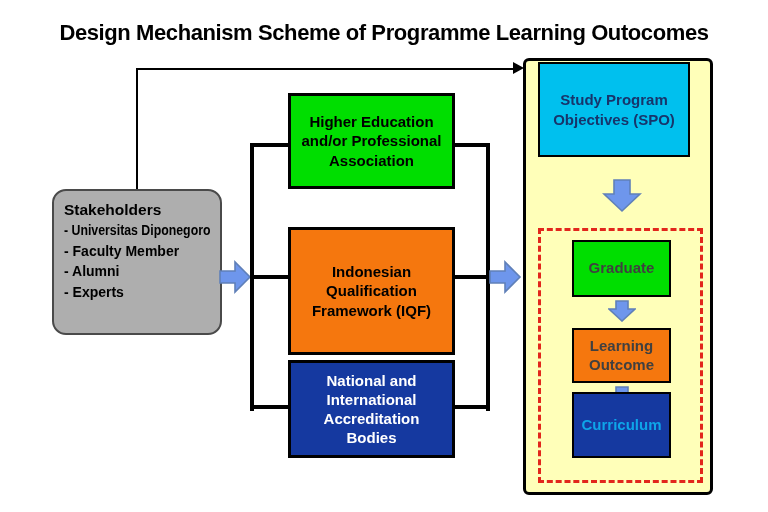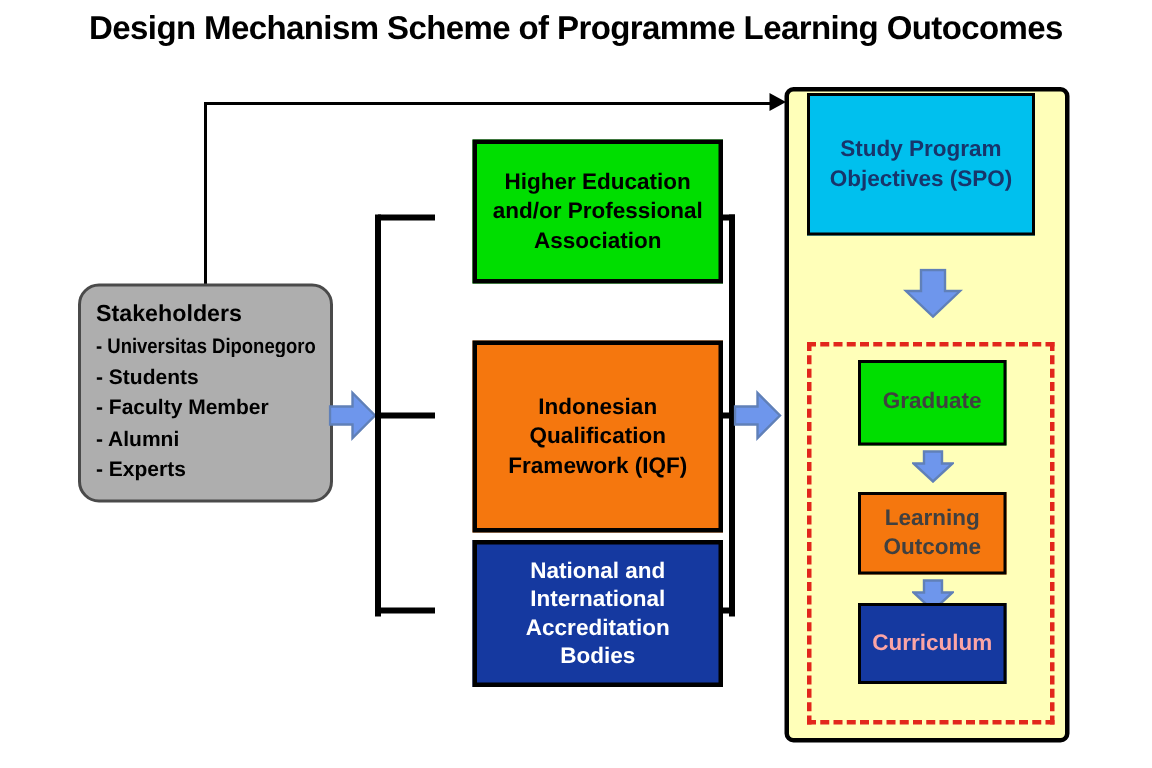--- a/index.html
+++ b/index.html
@@ -3,21 +3,21 @@
 <meta charset="utf-8">
 <style>
   html,body { margin:0; padding:0; background:#ffffff; }
   .canvas {
     position:relative; width:768px; height:512px; background:#ffffff;
     font-family:"Liberation Sans", sans-serif; overflow:hidden;
   }
   .abs { position:absolute; }
 
   .title {
-    position:absolute; top:6px; left:0; right:0; text-align:center;
+    position:absolute; top:20px; left:0; right:0; text-align:center;
     font-size:22px; font-weight:bold; color:#000; letter-spacing:-0.4px; margin:0;
   }
 
   
   .fb-v { left:136px; top:68px; width:2px; height:122px; background:#000; }
   .fb-h { left:136px; top:68px; width:380px; height:2px; background:#000; }
   .fb-head {
     left:513px; top:62px; width:0; height:0;
     border-left:11px solid #000; border-top:6px solid transparent; border-bottom:6px solid transparent;
   }
@@ -38,21 +38,21 @@
   .bk-vr { left:486px; top:143px; width:4px; height:268px; }
   .stub { background:#000; height:4px; width:38px; }
   .stub-tl { left:252px; top:143px; } .stub-tr { left:452px; top:143px; }
   .stub-ml { left:252px; top:275px; } .stub-mr { left:452px; top:275px; }
   .stub-bl { left:252px; top:405px; } .stub-br { left:452px; top:405px; }
 
   
   .src {
     left:288px; width:167px; box-sizing:border-box; border:3px solid #000;
     display:flex; align-items:center; justify-content:center; text-align:center;
-    font-weight:bold; font-size:15px; line-height:1.27; color:#000;margin-left:27px;
+    font-weight:bold; font-size:15px; line-height:1.27; color:#000;
   }
   .src-1 { top:93px;  height:96px;  background:var(--green,#00DE00); }
   .src-2 { top:227px; height:128px; background:var(--orange,#F5770E); }
   .src-3 { top:360px; height:98px;  background:var(--navy,#1539A0); color:#fff; }
   .pre { white-space:pre-line; }
 
   
   .panel {
     left:523px; top:58px; width:190px; height:437px; box-sizing:border-box;
     background:var(--panel-yellow,#FFFFB9); border:3px solid #000; border-radius:6px;
@@ -67,21 +67,21 @@
     left:538px; top:228px; width:165px; height:255px; box-sizing:border-box;
     border:3px dashed var(--dashed-red,#E2261C);
   }
   .flow {
     left:572px; width:99px; box-sizing:border-box; border:2.5px solid #000;
     display:flex; align-items:center; justify-content:center; text-align:center;
     font-weight:bold; font-size:15px; line-height:1.25; color:#404040;
   }
   .flow-1 { top:240px; height:57px; background:var(--green,#00DE00); }
   .flow-2 { top:328px; height:55px; background:var(--orange,#F5770E); }
-  .flow-3 { top:402px; height:54px; background:var(--navy,#1539A0); color:#fca5a5; }
+  .flow-3 { top:392px; height:66px; background:var(--navy,#1539A0); color:#0ea5e9; }
 
   .arr polygon { fill:var(--arrow-fill,#6E96EC); stroke:var(--arrow-border,#6080B8); stroke-width:1.6; }
   .arrow1 { left:219px; top:259px; }
   .arrow2 { left:489px; top:259px; }
   .arrowA { left:602px; top:179px; }
   .smarr1 { left:608px; top:300px; }
   .smarr2 { left:608px; top:386px; }
 </style>
 </head>
 <body>
@@ -90,21 +90,20 @@
 
   <h1 class="title">Design Mechanism Scheme of Programme Learning Outocomes</h1>
 
   <div class="abs fb-v"></div>
   <div class="abs fb-h"></div>
   <div class="abs fb-head"></div>
 
   <div class="abs stakeholders">
     <div class="sh-heading">Stakeholders</div>
     <div class="sh-item condensed">- Universitas Diponegoro</div>
-    <div class="sh-item">- Students</div>
     <div class="sh-item">- Faculty Member</div>
     <div class="sh-item">- Alumni</div>
     <div class="sh-item">- Experts</div>
   </div>
 
   <svg class="abs arr arrow1" width="33" height="36" viewBox="0 0 33 36">
     <polygon points="1,12 16,12 16,3 31,18 16,33 16,24 1,24"></polygon>
   </svg>
 
   <div class="abs bk bk-vl"></div>

